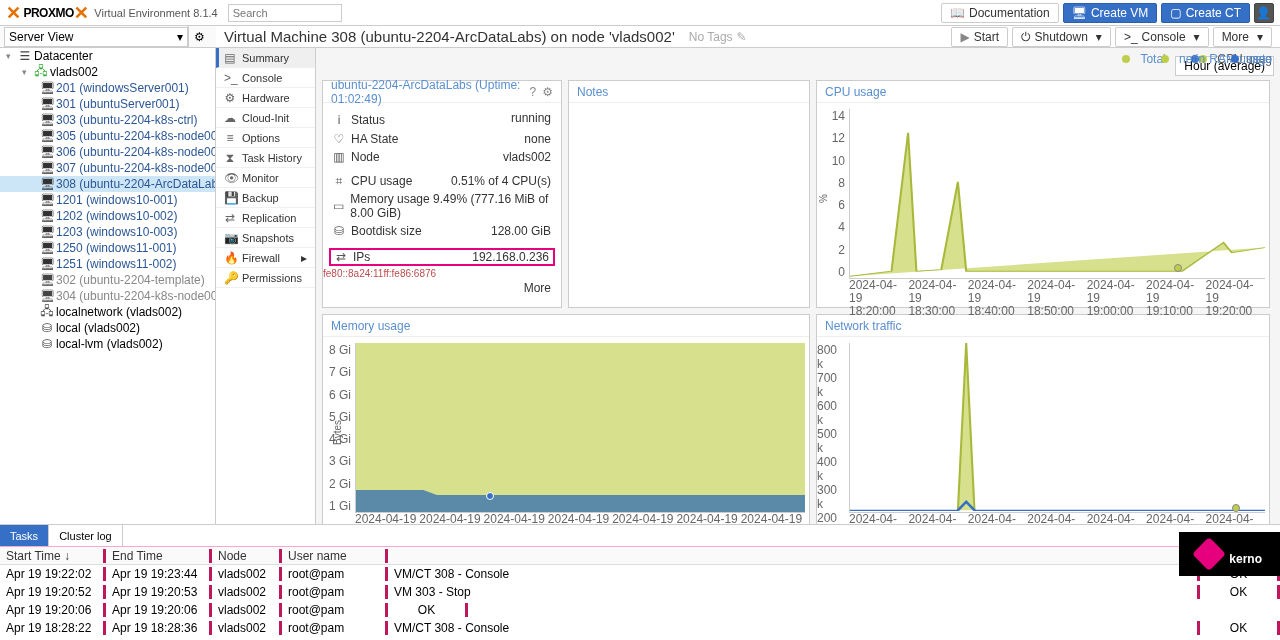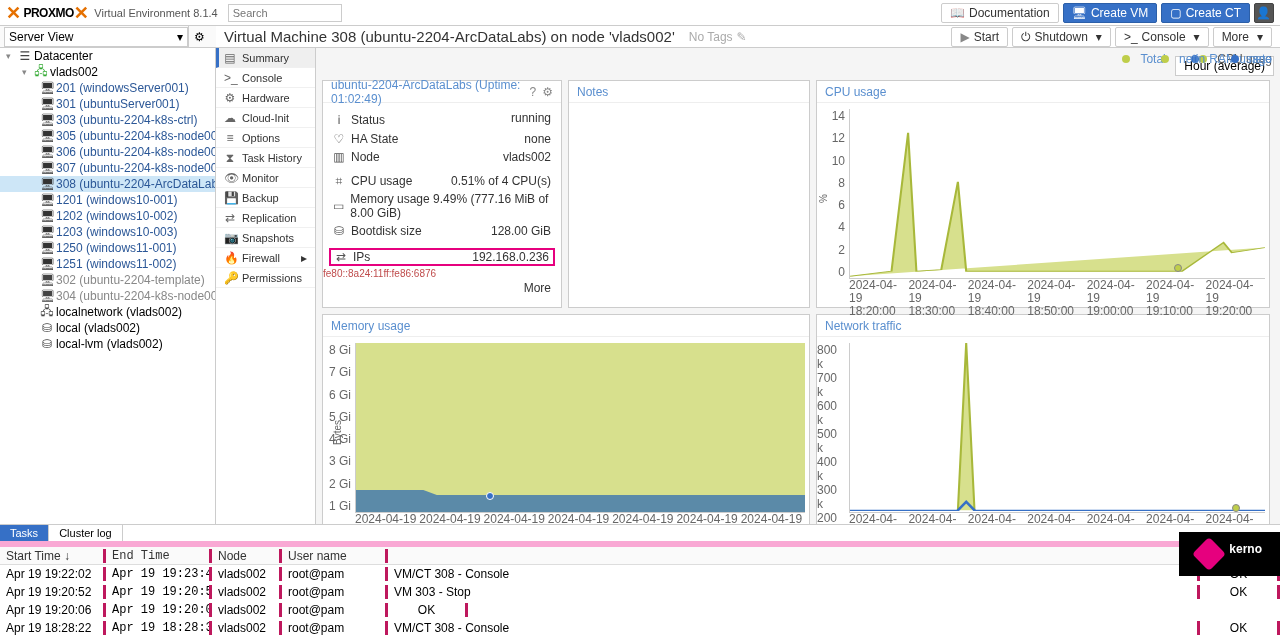--- a/index.html
+++ b/index.html
@@ -65,30 +65,30 @@
 .yaxis { position:absolute; left:0; top:6px; bottom:24px; width:30px; display:flex; flex-direction:column; justify-content:space-between; align-items:flex-end; font-size:10px; color:#666; padding-right:2px; }
 .yunit { position:absolute; left:2px; top:50%; transform:rotate(-90deg) translateX(10px); font-size:10px; color:#666; }
 .plot { position:absolute; left:32px; right:4px; top:6px; bottom:24px; border-left:1px solid #ccc; border-bottom:1px solid #ccc; }
 .xaxis { position:absolute; left:32px; right:4px; bottom:0; height:24px; display:flex; font-size:9px; color:#666; }
 .xaxis div { flex:1; text-align:left; line-height:1.1; }
 .legend { position:absolute; right:8px; top:4px; display:flex; gap:10px; font-size:10px; align-items:center; }
 .ldot { width:8px; height:8px; border-radius:50%; display:inline-block; }
 
 
 .tasks { position:absolute; left:0; right:0; bottom:0; height:116px; background:#fff; border-top:1px solid #ccc; }
-.tabs { height:22px; display:flex; border-bottom:6px solid #f9a8d4; }
+.tabs { height:22px; display:flex; border-bottom:1px solid #f9a8d4; }
 .tab { padding:0 10px; display:flex; align-items:center; font-size:11px; border-right:1px solid #ccc; cursor:pointer; }
 .tab.sel { background:#3670c6; color:#fff; }
 .thead, .trow { display:flex; height:18px; align-items:center; font-size:11px; }
 .thead { background:#fafafa; border-bottom:1px solid #ddd; color:#333; }
 .tcell { padding:0 6px; border-right:3px solid #be185d; overflow:hidden; white-space:nowrap; }
-.c-start { width:106px; } .c-end { width:106px;font-family:Liberation Mono, monospace; } .c-node { width:70px; } .c-user { width:106px; } .c-desc { flex:1; } .c-status { width:80px; text-align:center; }
-
-
-.kerno { position:absolute; right:0; bottom:64px; background:#000; color:#fff; padding:10px 18px; display:flex; align-items:flex-start; gap:8px; font-size:26px; font-weight:bold; }
+.c-start { width:106px; } .c-end { width:106px; } .c-node { width:70px; } .c-user { width:106px; } .c-desc { flex:1; } .c-status { width:80px; text-align:center; }
+
+
+.kerno { position:absolute; right:0; bottom:64px; background:#000; color:#fff; padding:10px 18px; display:flex; align-items:flex-end; gap:8px; font-size:26px; font-weight:bold; }
 .kerno .klogo { width:24px; height:24px; background:#e6007e; transform:rotate(45deg); border-radius:4px; }
 </style>
 </head>
 <body>
 
 <div class="top-hdr">
   <div class="logo">
     <span class="x">✕</span>
       <span class="prox">&nbsp;PROXMO</span>
       <span class="x">✕</span>

